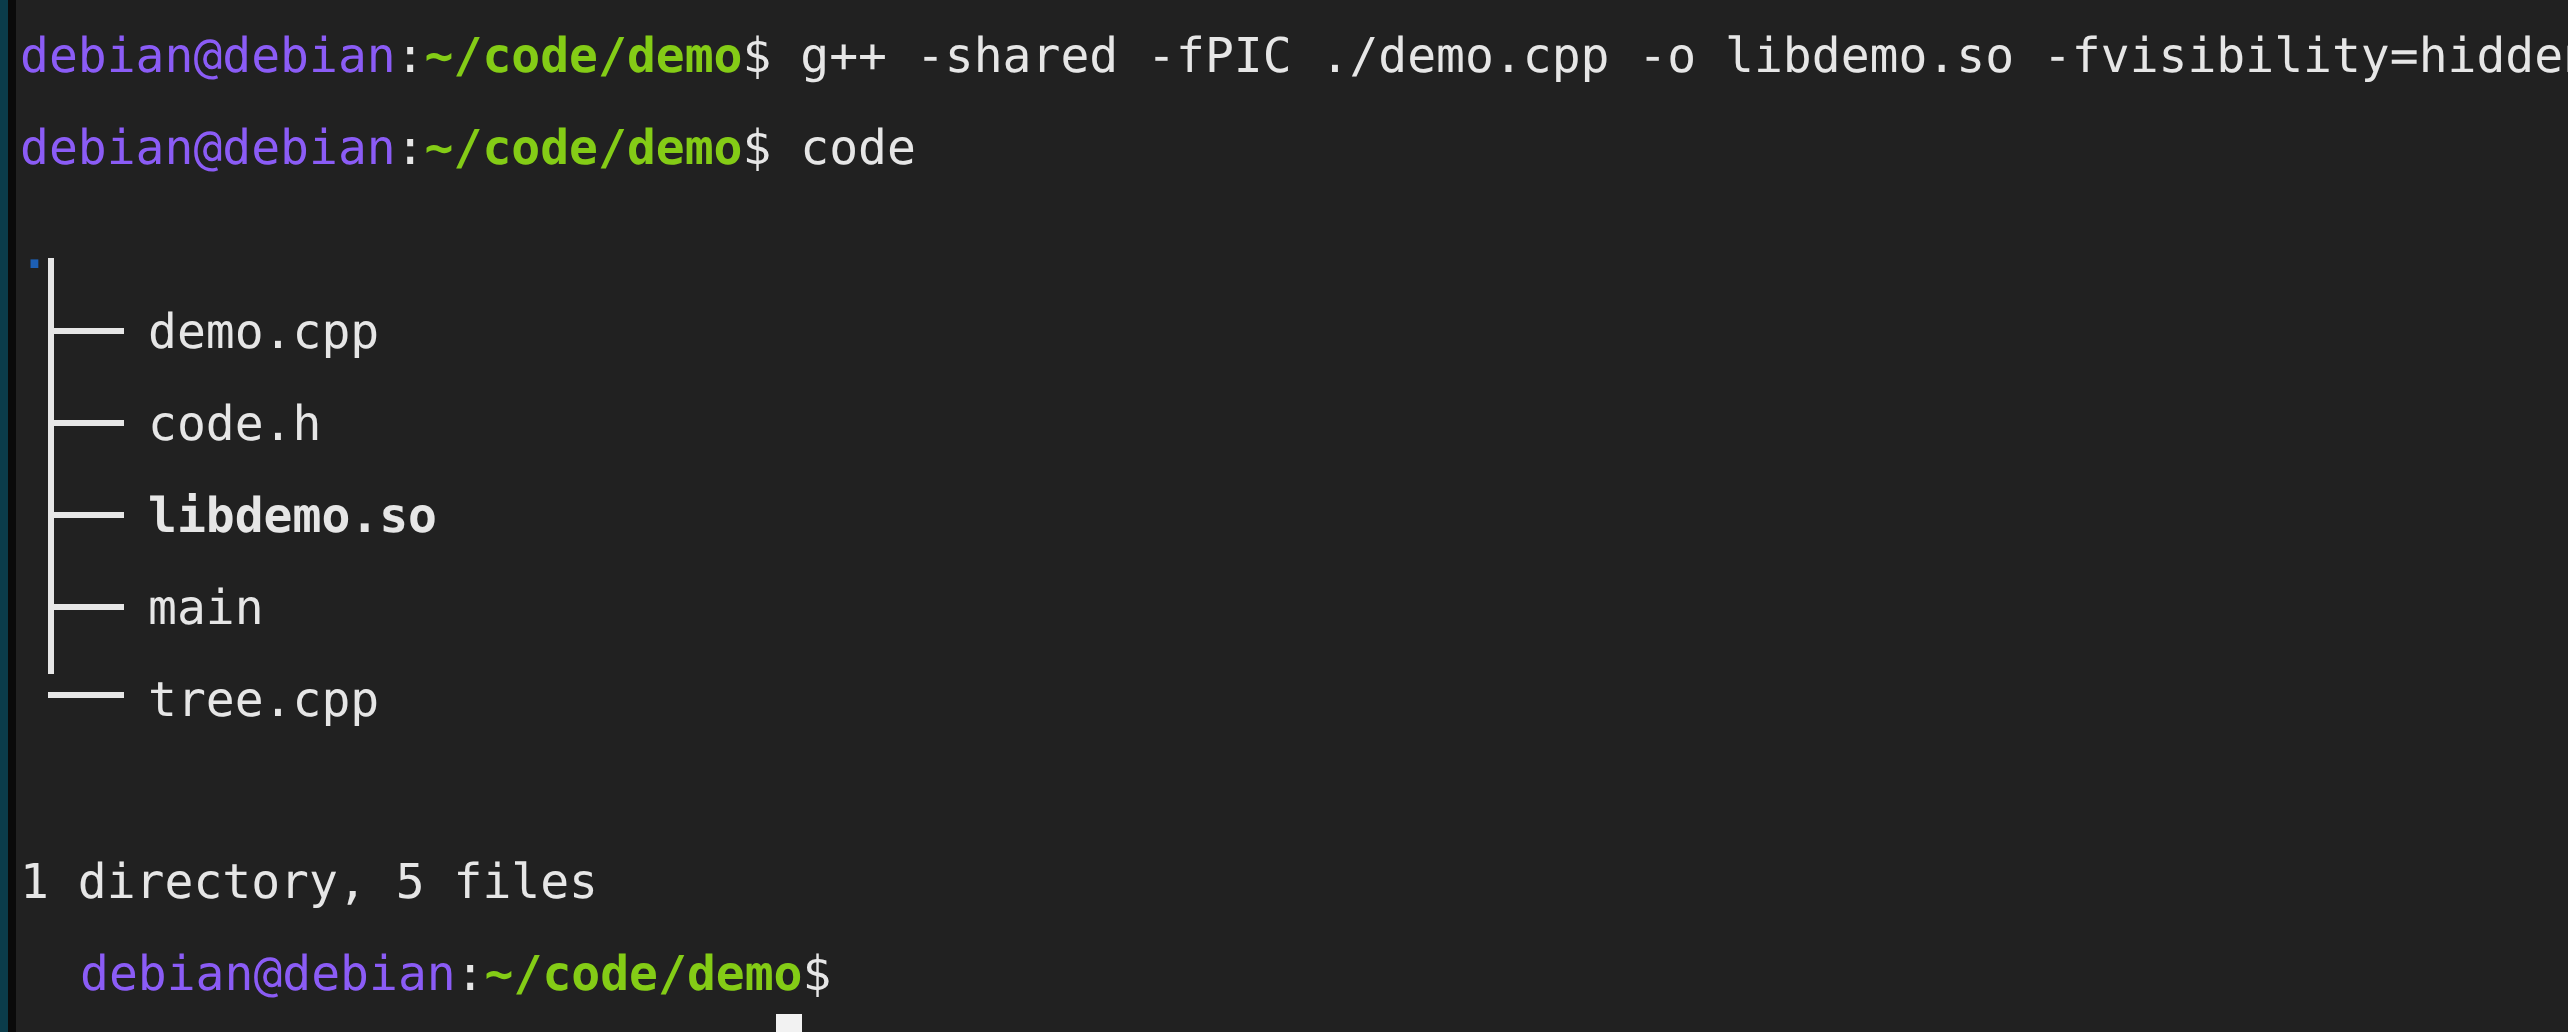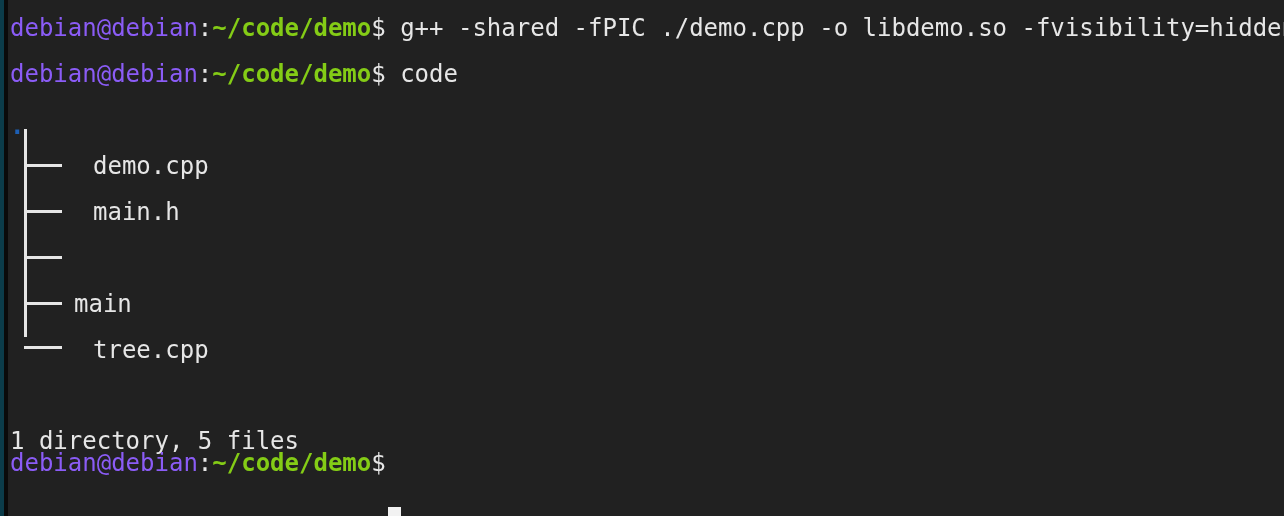--- a/index.html
+++ b/index.html
@@ -54,28 +54,28 @@
     white-space: pre;
     font-size: 24px;
     letter-spacing: 0px;
     color: #e6e6e6;
   }
 
   .l0 { top: 5px; }
   .l1 { top: 51px; }
   .l2 { top: 103px; }
   .l9 { top: 418px; }
-  .l10 { top: 440px; }
+  .l10 { top: 464px; margin-left: 30px; }
 
   .user   { color: #8b5cf6; font-weight: normal; }
   .colon  { color: #e6e6e6; }
   .path   { color: #84cc16; font-weight: bold; }
   .dollar { color: #e6e6e6; }
   .cmd    { color: #e6e6e6; }
-  .plain  { color: #e6e6e6; margin-left: 19px; }
+  .plain  { color: #e6e6e6; }
   .exe    { color: #2ea562; font-weight: normal; }
   .sofile { color: #2ea562; font-weight: bold; }
   .dot    { color: #1d5fb4; font-weight: bold; }
 
   
   .tree-stem {
     position: absolute;
     left: 16px;
     width: 3px;
     background: #e6e6e6;
@@ -123,21 +123,22 @@
     <div class="line l2"><span class="dot">.</span></div>
 
     <div class="tree-stem" style="top:129px; height:208px;"></div>
     <div class="tree-branch" style="top:164px;"></div>
     <div class="tree-branch" style="top:210px;"></div>
     <div class="tree-branch" style="top:256px;"></div>
     <div class="tree-branch" style="top:302px;"></div>
     <div class="tree-branch" style="top:346px;"></div>
 
     <div class="tree-name plain" style="top:143px;">demo.cpp</div>
-    <div class="tree-name plain" style="top:189px;">main.h</div>
+    <div class="tree-name plain" style="top:189px;">code.h</div>
+    <div class="tree-name sofile" style="top:235px;">libdemo.so</div>
     <div class="tree-name exe" style="top:281px;">main</div>
     <div class="tree-name plain" style="top:327px;">tree.cpp</div>
 
     <div class="line l9">1 directory, 5 files</div>
 
     <div class="line l10"><span class="user">debian@debian</span><span class="colon">:</span><span class="path">~/code/demo</span><span class="dollar">$</span></div>
 
   </div>
 
   <div class="cursor"></div>

